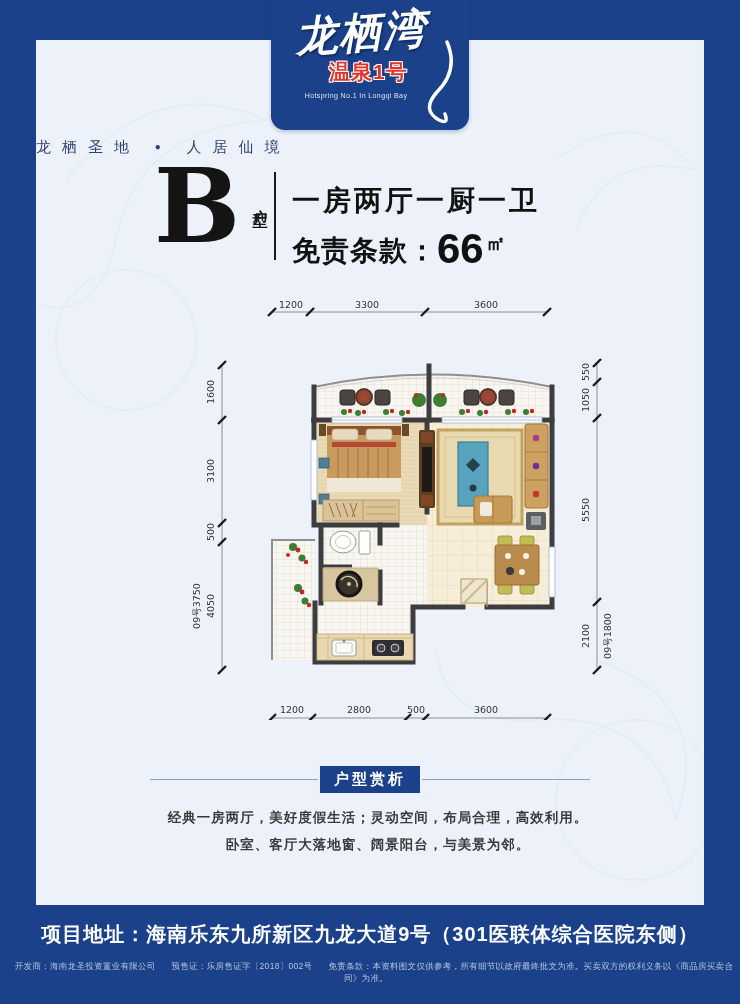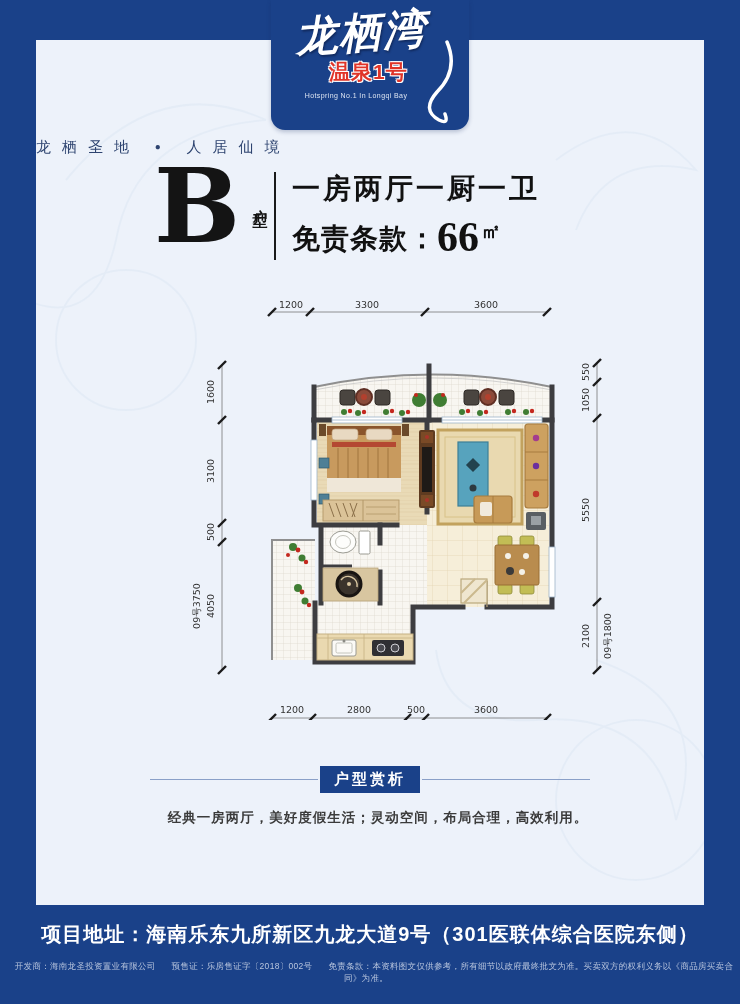--- a/index.html
+++ b/index.html
@@ -22,21 +22,21 @@
   .logo-swoosh { position:absolute; right:10px; top:40px; }
   .slogan { position:absolute; left:0; width:100%; top:98px; text-align:left; color:#2e4470;
     font-family:"Liberation Serif","DejaVu Serif",serif; font-size:15px; font-weight:normal; letter-spacing:11px; }
   .slogan .dot { font-size:10px; letter-spacing:11px; vertical-align:2px; }
 
   
   .unit-head { position:absolute; left:118px; top:128px; height:100px; }
   .unit-letter { position:absolute; left:0; top:-8px; font-family:"DejaVu Serif",serif; font-weight:bold; font-size:102px; line-height:.92; color:#141414; }
   .unit-type { position:absolute; left:96px; top:28px; writing-mode:vertical-rl; font-size:15px; font-weight:bold; color:#141414; letter-spacing:5px; }
   .unit-divider { position:absolute; left:120px; top:4px; width:2px; height:88px; background:#1a1a1a; }
-  .unit-lines { position:absolute; left:138px; top:2px; white-space:nowrap;font-family:Liberation Serif, serif; }
+  .unit-lines { position:absolute; left:138px; top:14px; white-space:nowrap; }
   .unit-line1 { font-size:28px; font-weight:bold; color:#111; letter-spacing:3px; }
   .unit-line2 { margin-top:5px; font-size:28px; font-weight:bold; color:#111; letter-spacing:1px; }
   .area-num { font-size:42px; letter-spacing:0; vertical-align:-3px; }
   .area-unit { font-size:20px; vertical-align:10px; margin-left:2px; }
 
   
   .plan { position:absolute; left:114px; top:260px; width:420px; height:420px;margin-left:42px; }
   .dim { position:absolute; width:64px; height:12px; text-align:center; font-size:9.5px; color:#333; font-family:"DejaVu Sans",sans-serif; }
   .dim.rot { transform:rotate(-90deg); }
 
@@ -332,20 +332,21 @@
       <div class="dim rot" style="left:384px; top:330px;">09号1800</div>
     </div>
 
     <div class="analysis-head">
       <span class="hline"></span>
       <span class="analysis-badge">户型赏析</span>
       <span class="hline"></span>
     </div>
     <div class="analysis-text">
       <div>经典一房两厅，美好度假生活；灵动空间，布局合理，高效利用。</div>
+      <div>卧室、客厅大落地窗、阔景阳台，与美景为邻。</div>
     </div>
   </div>
 
   <div class="logo-badge">
     <div class="logo-main">龙栖湾</div>
     <div class="logo-sub">温泉1号</div>
     <div class="logo-en">Hotspring No.1 In Longqi Bay</div>
     <svg class="logo-swoosh" width="40" height="90" viewBox="0 0 40 90">
       <path d="M28,2 Q40,30 18,52 Q2,70 20,80 Q30,85 26,74" fill="none" stroke="#ffffff" stroke-width="3.5" stroke-linecap="round"></path>
     </svg>

